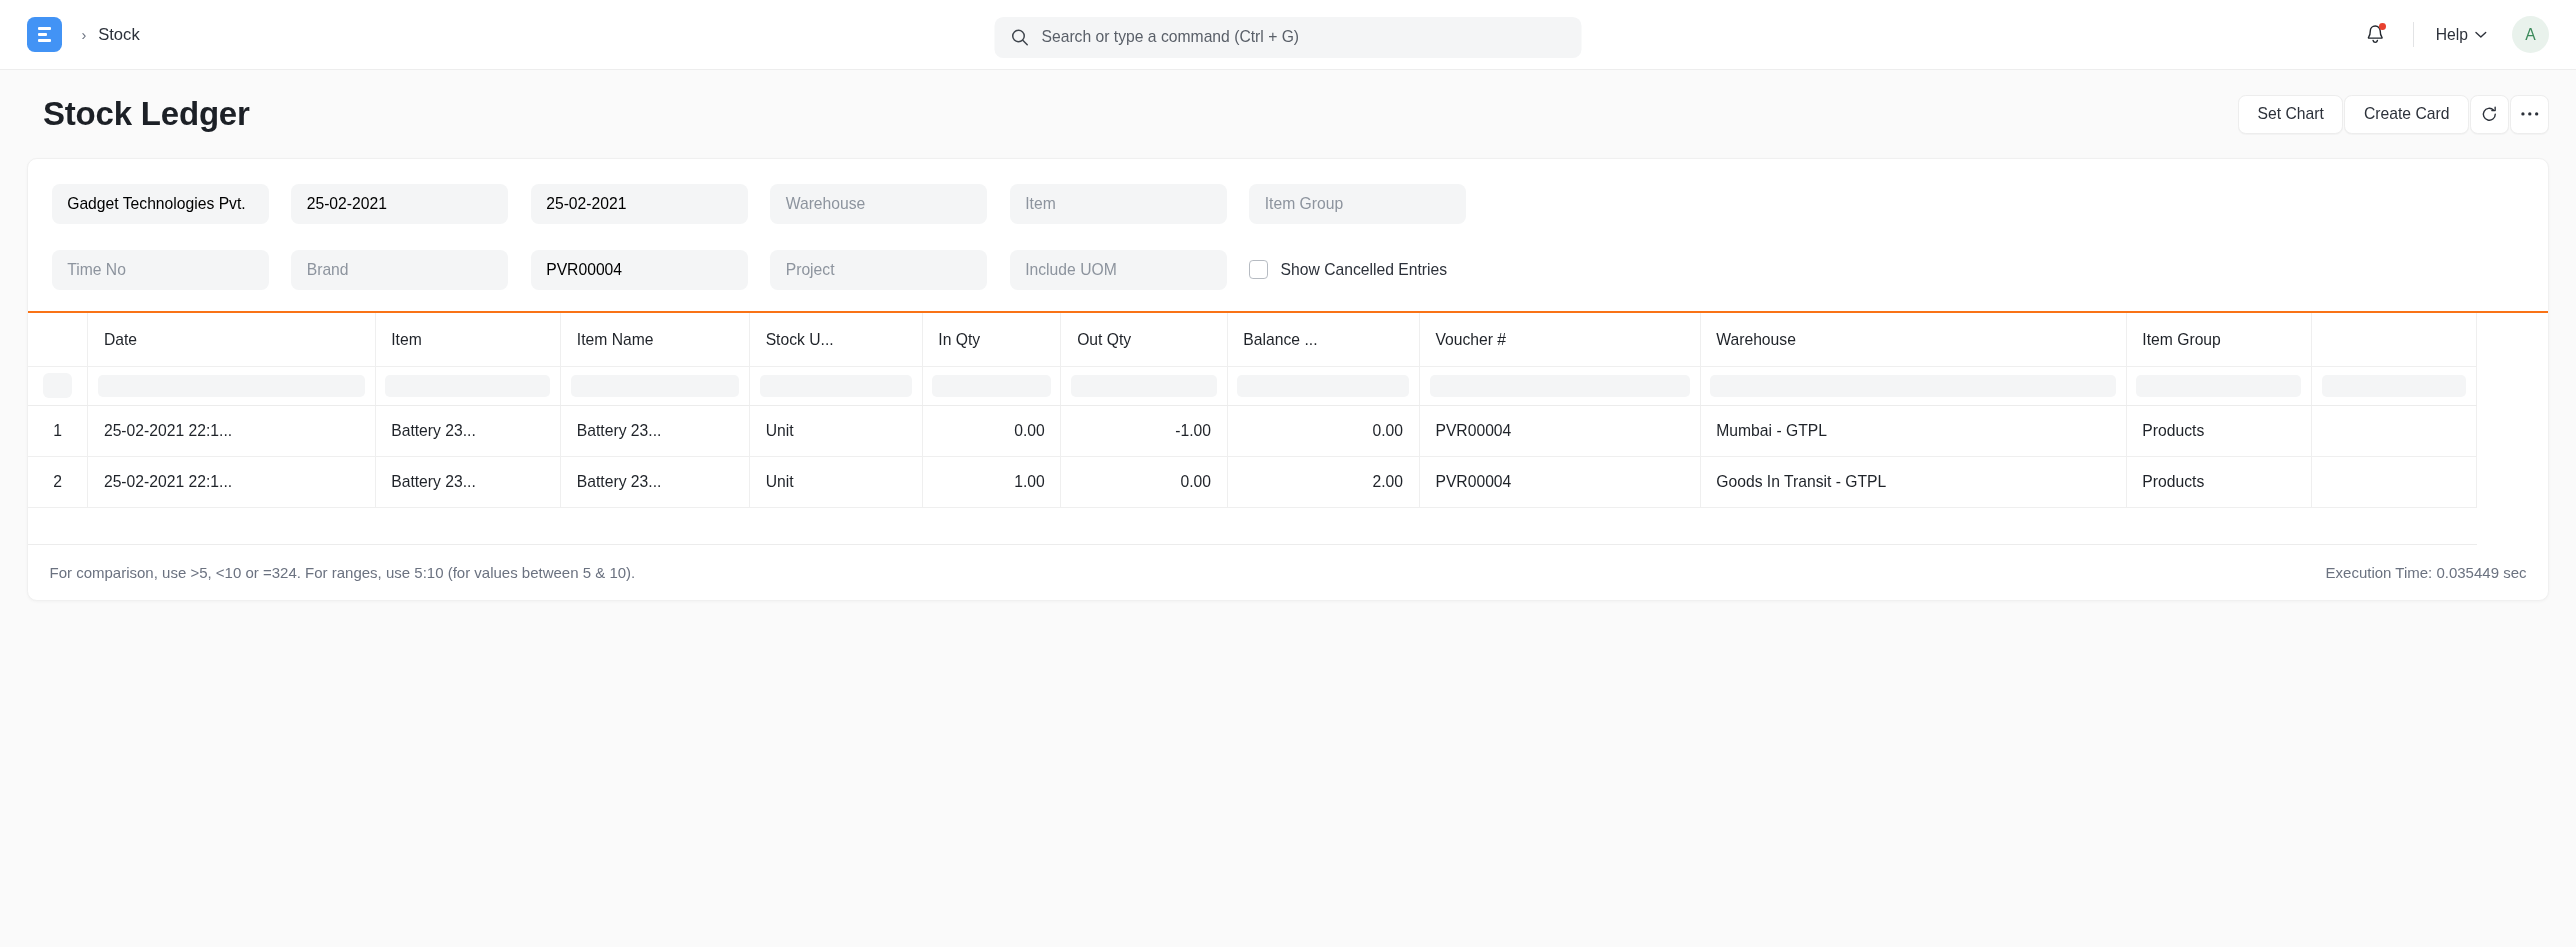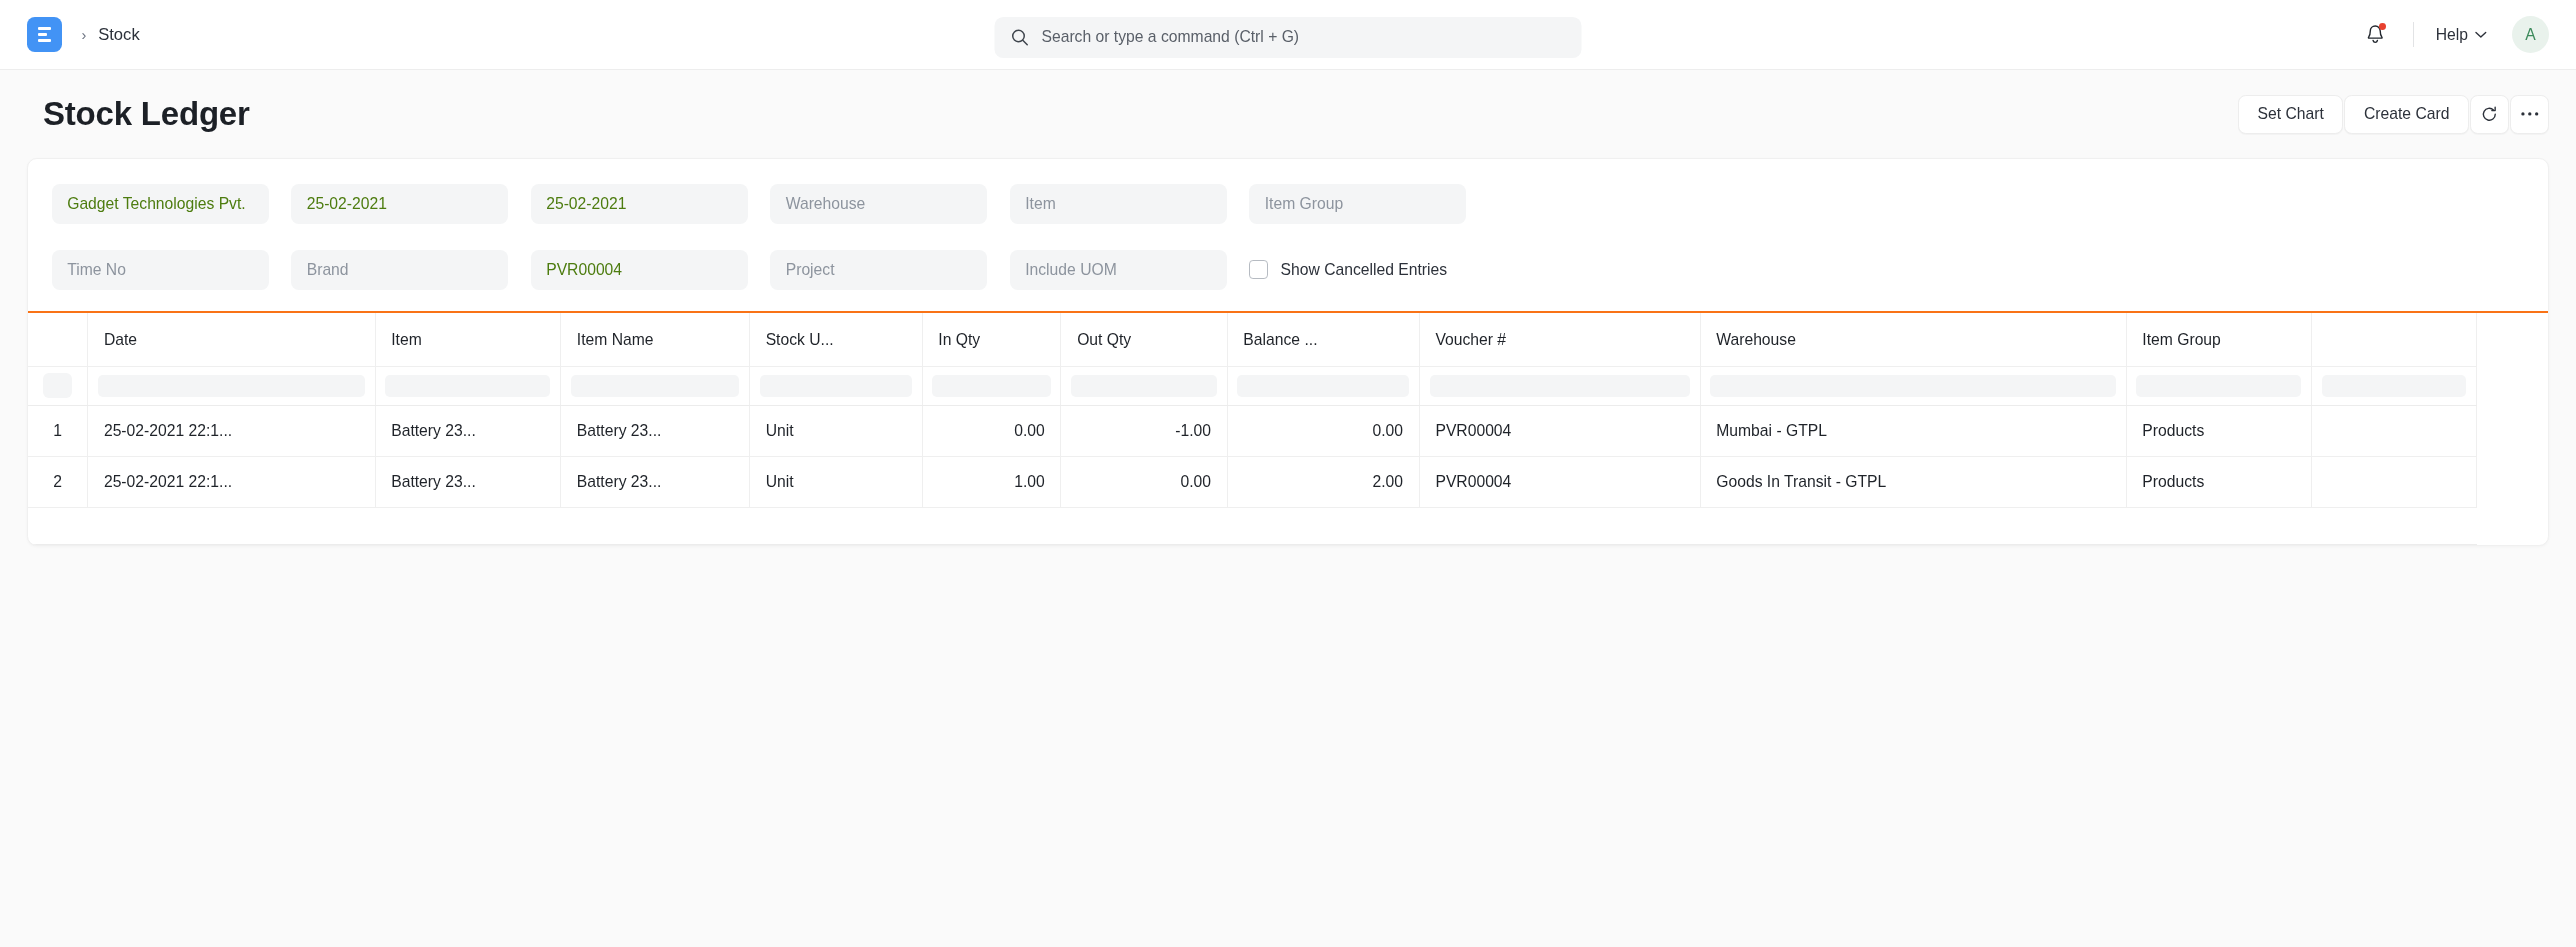--- a/index.html
+++ b/index.html
@@ -87,21 +87,21 @@
   }
   .filters { padding: 25.4px 23.5px 21.5px 23.5px; }
   .filter-row { display:flex; gap:22.5px; margin-bottom:25.4px; }
   .filter-row:last-child { margin-bottom:0; }
   .filter {
     height:40px; border-radius:7.8px; background:#f4f5f6;
     display:flex; align-items:center; padding: 0 15.7px;
     font-size:15.7px; flex: 0 0 217px; cursor:text;
     overflow:hidden; white-space:nowrap;
   }
-  .filter.val { color:#4d7c0f; }
+  .filter.val { color:#000000; }
   .filter.ph { color:#8d949e; }
   .check-wrap { display:flex; align-items:center; gap:13px; flex:0 0 217px; cursor:pointer; }
   .checkbox { width:18.6px; height:18.6px; border:1.6px solid #b6bbc2; border-radius:3.9px; background:#fff; flex:none; }
   .check-label { font-size:15.7px; color:#2c313a; white-space:nowrap; }
 
   
   .table-wrap { border-top:2px solid #f97316; }
   table.dt { border-collapse: collapse; table-layout: fixed; width: 2449px; }
   table.dt th, table.dt td {
     border-right:1px solid #efefef;
@@ -324,16 +324,20 @@
             <td>Products</td>
             <td></td>
           </tr>
           <tr class="spacer">
             <td colspan="12"></td>
           </tr>
         </tbody>
       </table>
     </div>
 
+    <div class="card-foot">
+      <div class="foot-hint">For comparison, use &gt;5, &lt;10 or =324. For ranges, use 5:10 (for values between 5 &amp; 10).</div>
+      <div class="foot-exec">Execution Time: 0.035449 sec</div>
+    </div>
 
   </div>
 </div>
 
 
 </body></html>

